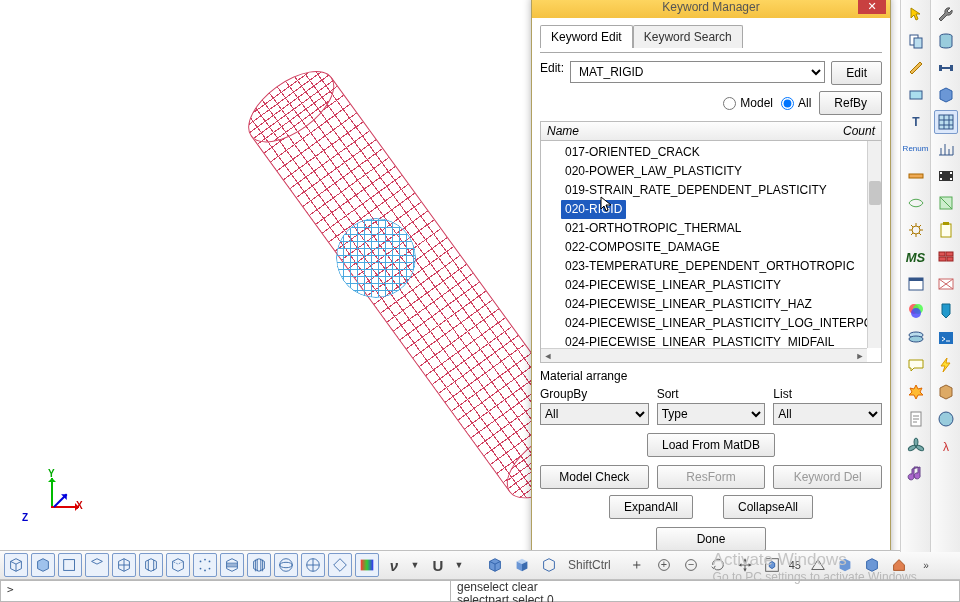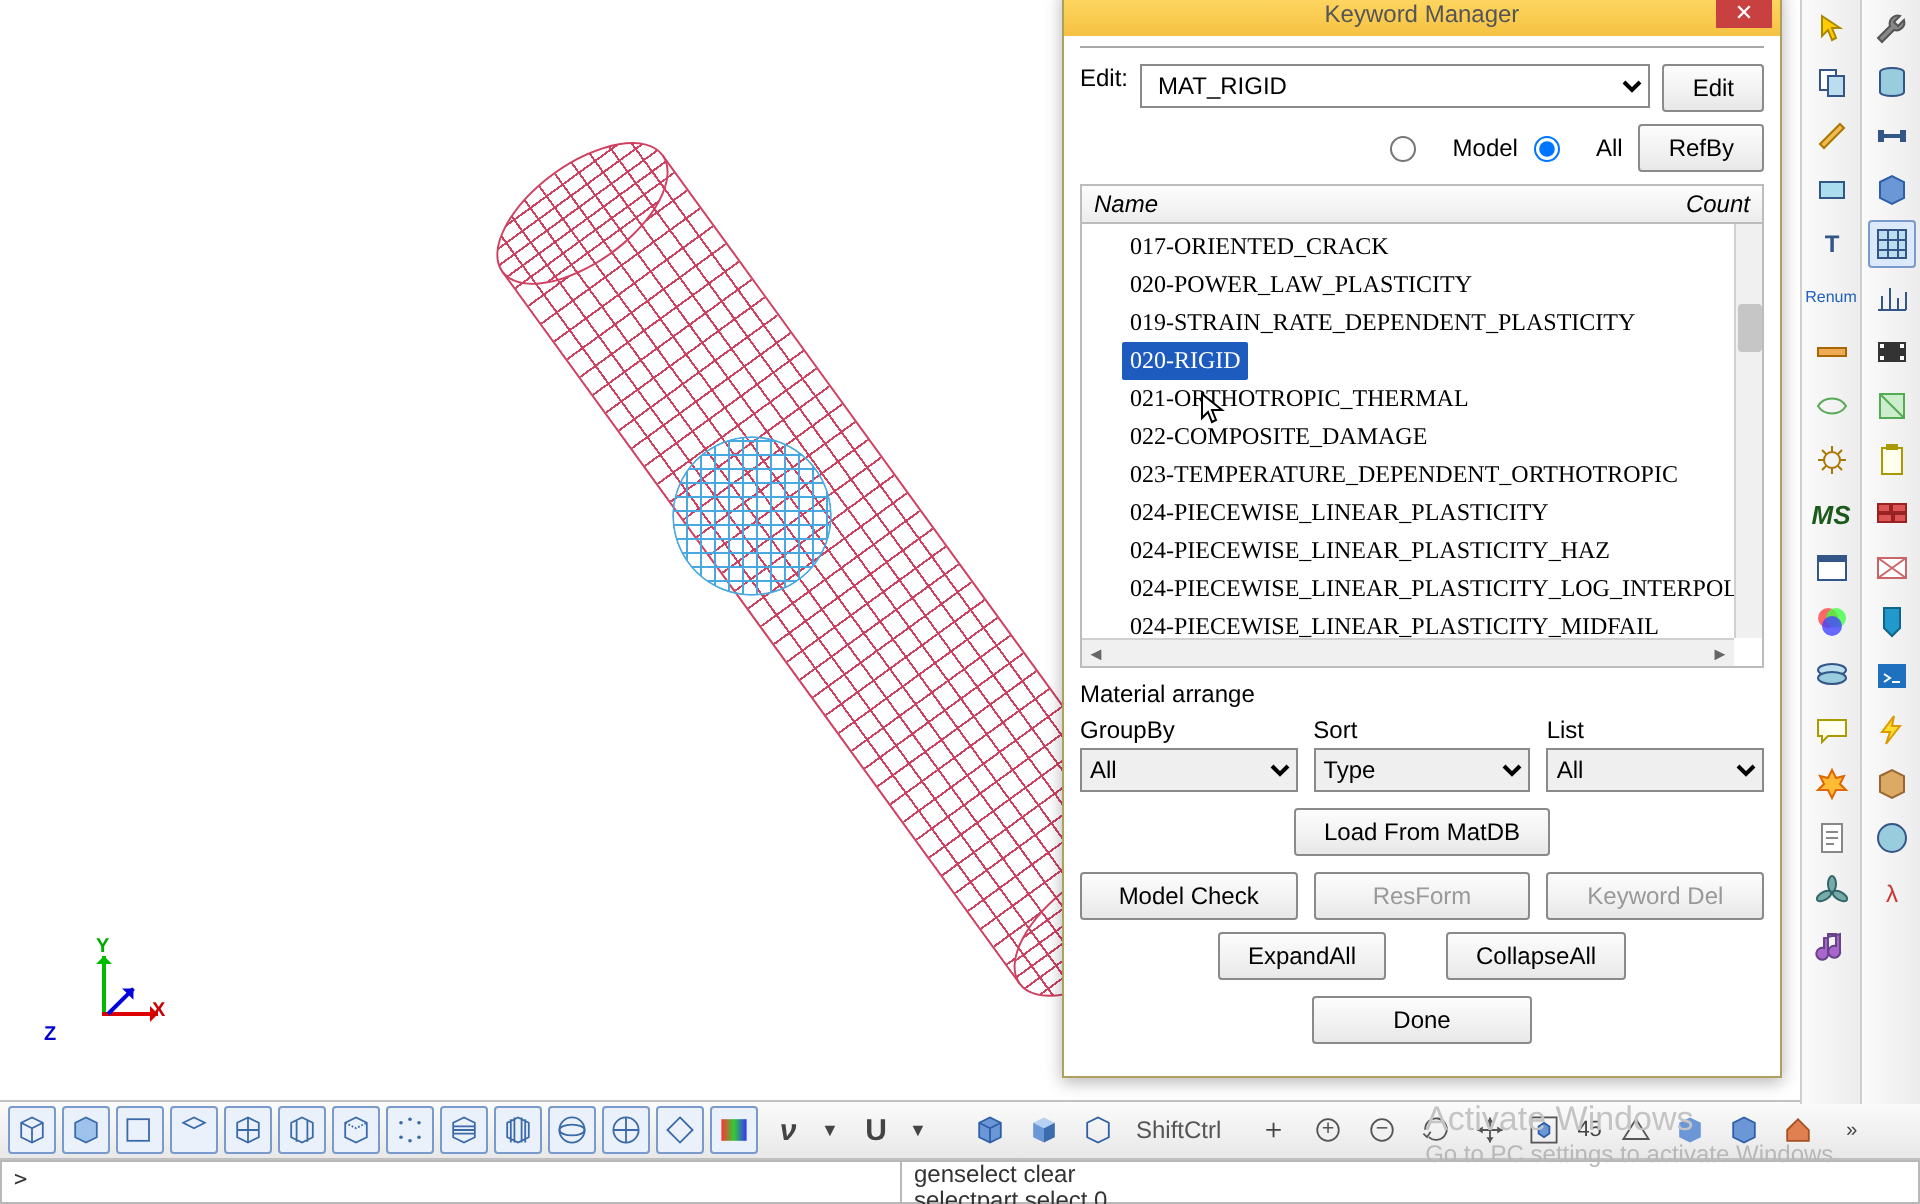--- a/index.html
+++ b/index.html
@@ -59,27 +59,27 @@
 .tab.inactive { background:#f0f0f0; color:#333;}
 .tabs-line{height:1px;background:#a8a8a8;margin-top:-1px;margin-bottom:8px;}
 
 .row { display:flex; align-items:flex-start; gap:6px; margin-bottom:6px; }
 .row label{color:#000;}
 select.kw { flex:1; height:22px; border:1px solid #8a8a8a; padding:0 4px; background:#fff;}
 .btn { height:24px; padding:0 14px; border:1px solid #8a8a8a; background:linear-gradient(#fdfdfd,#e8e8e8); color:#000; cursor:default; border-radius:2px;}
 .btn.disabled{ color:#999; }
 
 .radio-row { display:flex; justify-content:flex-end; align-items:center; gap:8px; margin-bottom:6px;}
-.radio-row label{display:flex;align-items:flex-end;gap:18px;}
+.radio-row label{display:flex;align-items:flex-end;gap:4px;}
 input[type=radio]{margin:0;}
 
 .list-head { display:flex; border:1px solid #bcbcbc; background:linear-gradient(#fdfdfd,#ececec); height:20px; align-items:center; padding:0 6px; justify-content:space-between;font-style:italic;}
 .list-box { border:1px solid #bcbcbc; border-top:none; height:222px; overflow:hidden; position:relative;}
 .list-items{ padding:2px 0 2px 20px; }
-.li { height:19px; line-height:19px; white-space:nowrap; overflow:hidden; text-overflow:clip; color:#000; padding:0 4px;font-family:Liberation Serif, serif;}
+.li { height:19px; line-height:19px; white-space:nowrap; overflow:hidden; text-overflow:clip; color:#000; padding:0 4px;}
 .li.sel { background:#1e5bbf; color:#fff; width:fit-content; border-radius:1px;}
 .list-vscroll{position:absolute;right:0;top:0;width:14px;height:calc(100% - 14px);background:#f0f0f0;border-left:1px solid #d0d0d0;}
 .list-vscroll .thumb{position:absolute;top:40px;left:1px;width:12px;height:24px;background:#c6c6c6;border-radius:2px;}
 .list-hscroll{position:absolute;left:0;bottom:0;width:calc(100% - 14px);height:14px;background:#f0f0f0;border-top:1px solid #d0d0d0;display:flex;justify-content:space-between;}
 .sc-arrow{width:14px;height:14px;display:flex;align-items:center;justify-content:center;color:#666;font-size:9px;}
 
 .section-lbl{margin:6px 0 4px; color:#000;}
 .group3 { display:flex; gap:8px; }
 .group3 > div { flex:1; }
 .group3 label { display:block; margin-bottom:2px;}
@@ -160,20 +160,24 @@
     <span class="triad-lbl" style="left:-4px;top:34px;color:#00c">Z</span>
   </div>
 </div>
 
 <div class="dlg">
   <div class="dlg-title">
     <span>Keyword Manager</span>
     <div class="dlg-close">✕</div>
   </div>
   <div class="dlg-body">
+    <div class="tabs">
+      <div class="tab">Keyword Edit</div>
+      <div class="tab inactive">Keyword Search</div>
+    </div>
     <div class="tabs-line"></div>
 
     <div class="row">
       <label>Edit:</label>
       <select class="kw"><option>MAT_RIGID</option></select>
       <button class="btn">Edit</button>
     </div>
 
     <div class="radio-row">
       <label>

